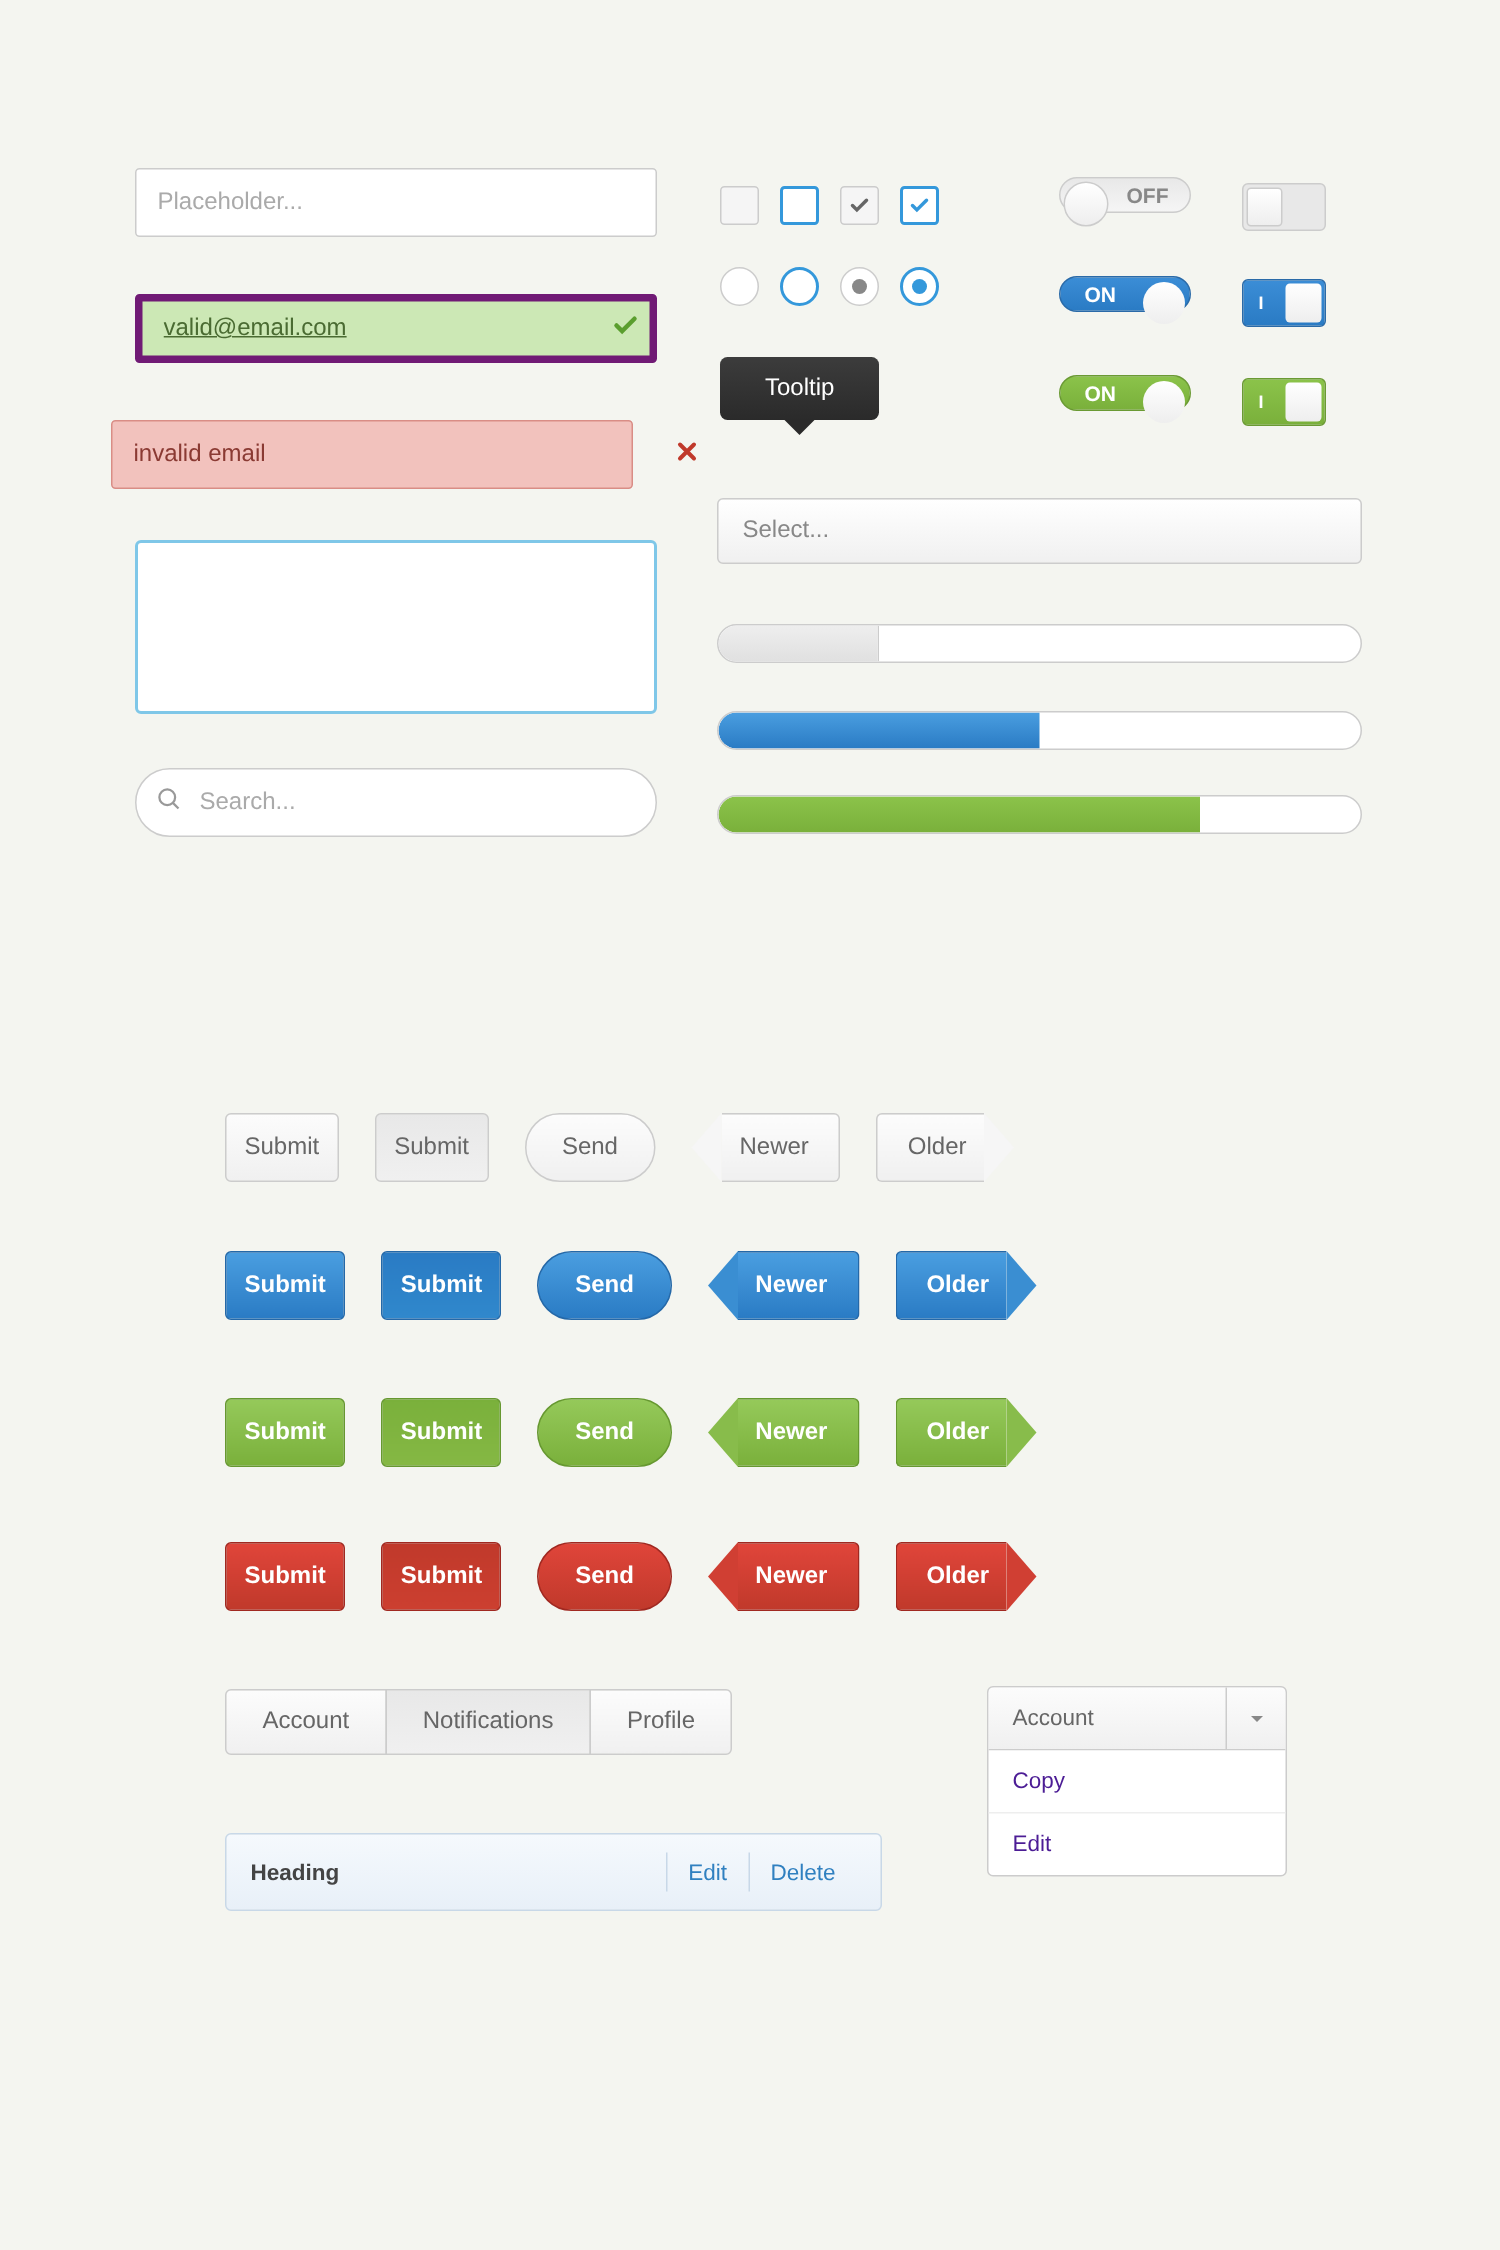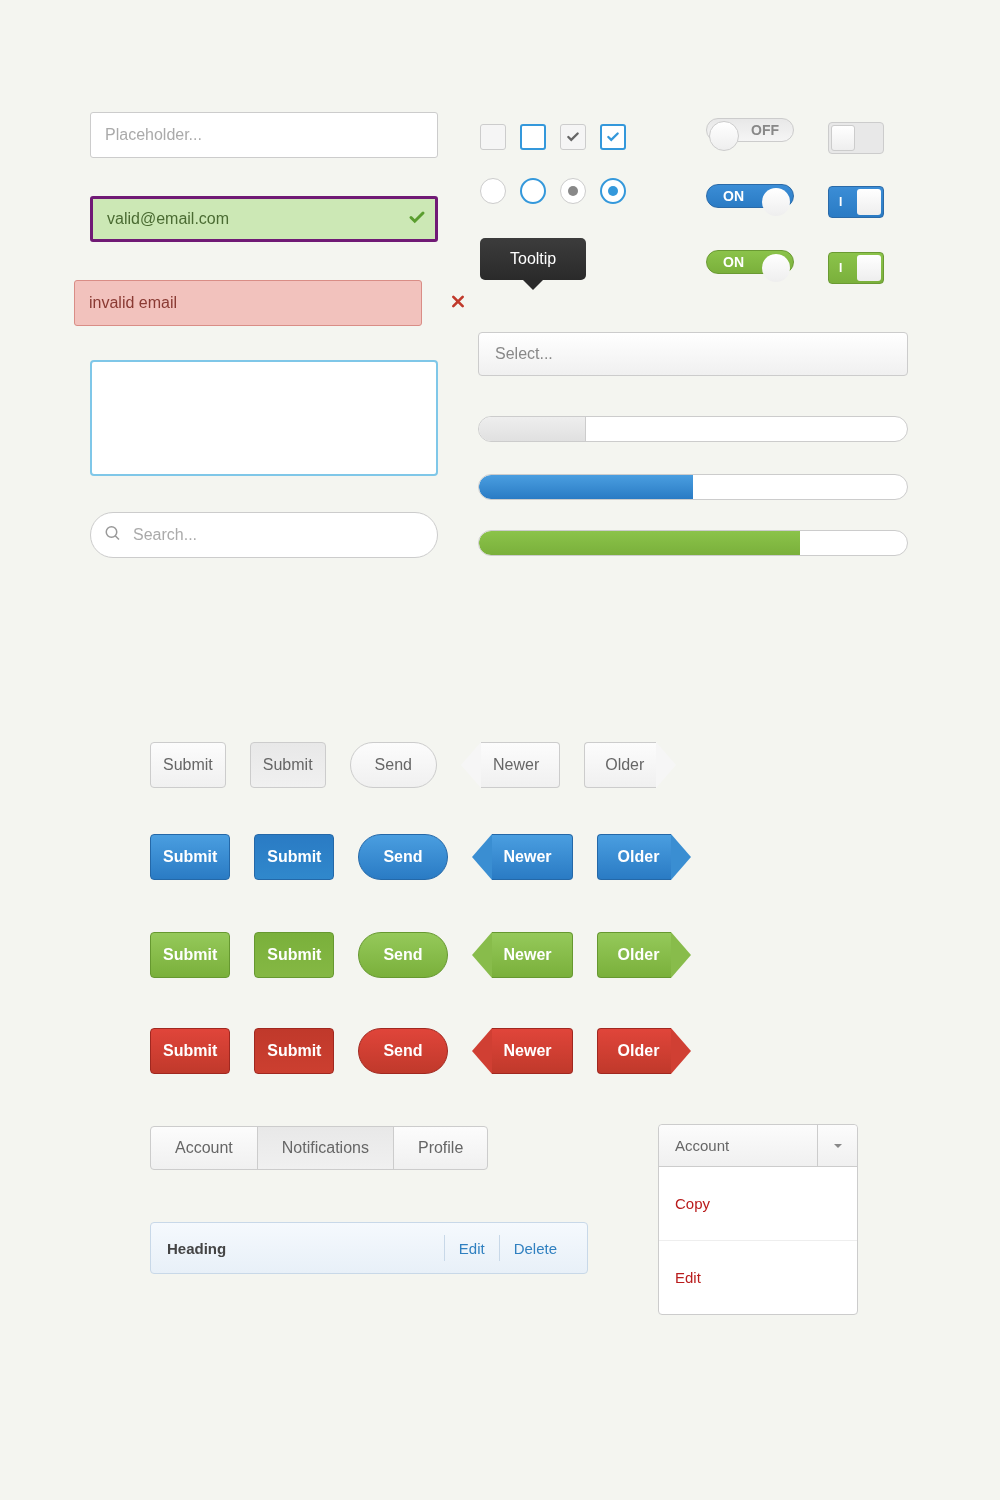--- a/index.html
+++ b/index.html
@@ -23,22 +23,23 @@
   padding: 10px 14px;
   font-size: 16px;
   color: #555;
   width: 348px;
   height: 46px;
 }
 .text-input::placeholder { color: #aaa; }
 
 .input-valid {
   background: #cce8b5;
-  border: 3px solid #701a75;
+  border: 5px solid #701a75;
   color: #4a6b32;
+  text-decoration: underline;
 }
 .input-invalid {
   background: #f2c2bd;
   border: 1px solid #d98d86;
   color: #8a3a33;
 }
 .inline-icon {
   position: absolute;
   right: 12px;
   top: 50%;
@@ -315,21 +316,21 @@
   background: #fff;
 }
 .dd-head {
   display: flex;
   background: linear-gradient(#fcfcfc,#f0f0f0);
   border-bottom: 1px solid #ccc;
   border-radius: 4px 4px 0 0;
 }
 .dd-head .label { flex:1; padding: 12px 16px; color:#666; }
 .dd-head .caret { width: 40px; border-left: 1px solid #ccc; display:flex; align-items:center; justify-content:center; }
-.dd-item { padding: 28px 16px; color: #b91c1c; border-bottom: 1px solid #eee; }
+.dd-item { padding: 12px 16px; color: #4c1d95; border-bottom: 1px solid #eee; }
 .dd-item:last-child { border-bottom: none; }
 
 .pos { position: absolute; }
 </style>
 </head>
 <body>
 
 <div class="canvas">
 
   <div class="pos" style="left:90px; top:112px;">

